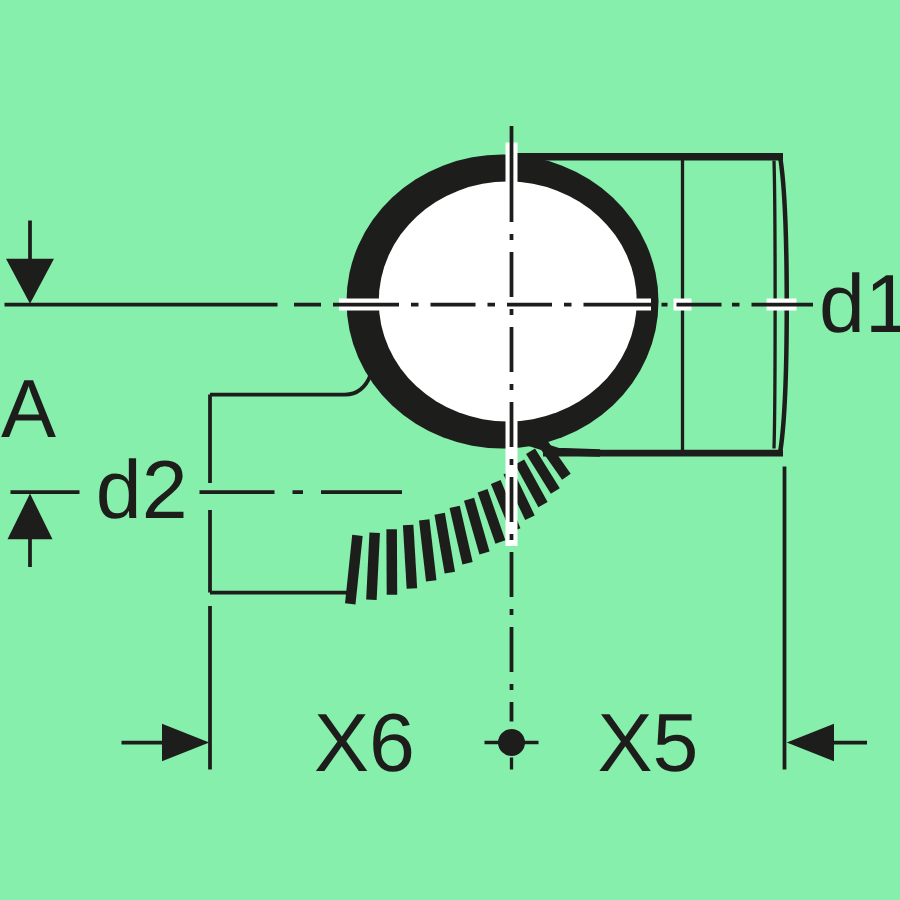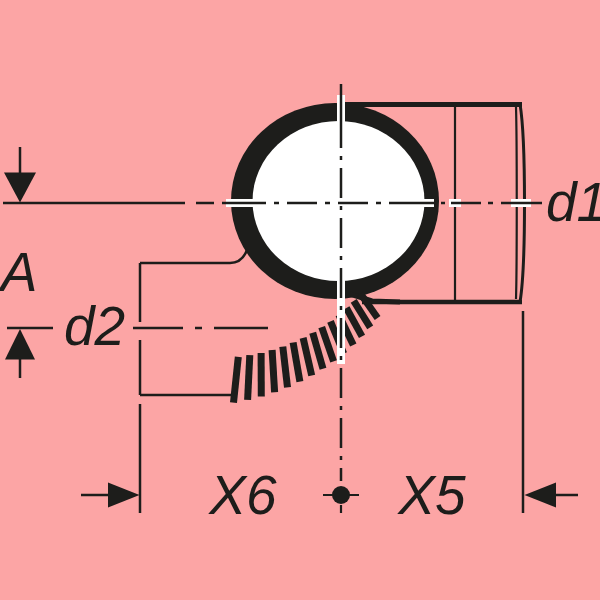--- a/index.html
+++ b/index.html
@@ -1,16 +1,16 @@
 <!DOCTYPE html>
 <html><head>
 <meta charset="utf-8">
 <style>
   html,body{margin:0;padding:0;background:#ffffff;}
-  .stage{position:relative;width:600px;height:600px;background:#fca5a5;overflow:hidden;font-style:italic;}
+  .stage{position:relative;width:600px;height:600px;background:#86efac;overflow:hidden;}
   svg{display:block;}
   .ln{stroke:#1d1d1b;fill:none;}
   .w25{stroke-width:2.5;}
   .w22{stroke-width:2.2;}
   .w3{stroke-width:3;}
   .w45{stroke-width:4.5;}
   .w5{stroke-width:5;}
   .fill{fill:#1d1d1b;stroke:none;}
   .halo{stroke:#ffffff;stroke-width:8;fill:none;}
   .rib{stroke:#1d1d1b;stroke-width:7;fill:none;}

